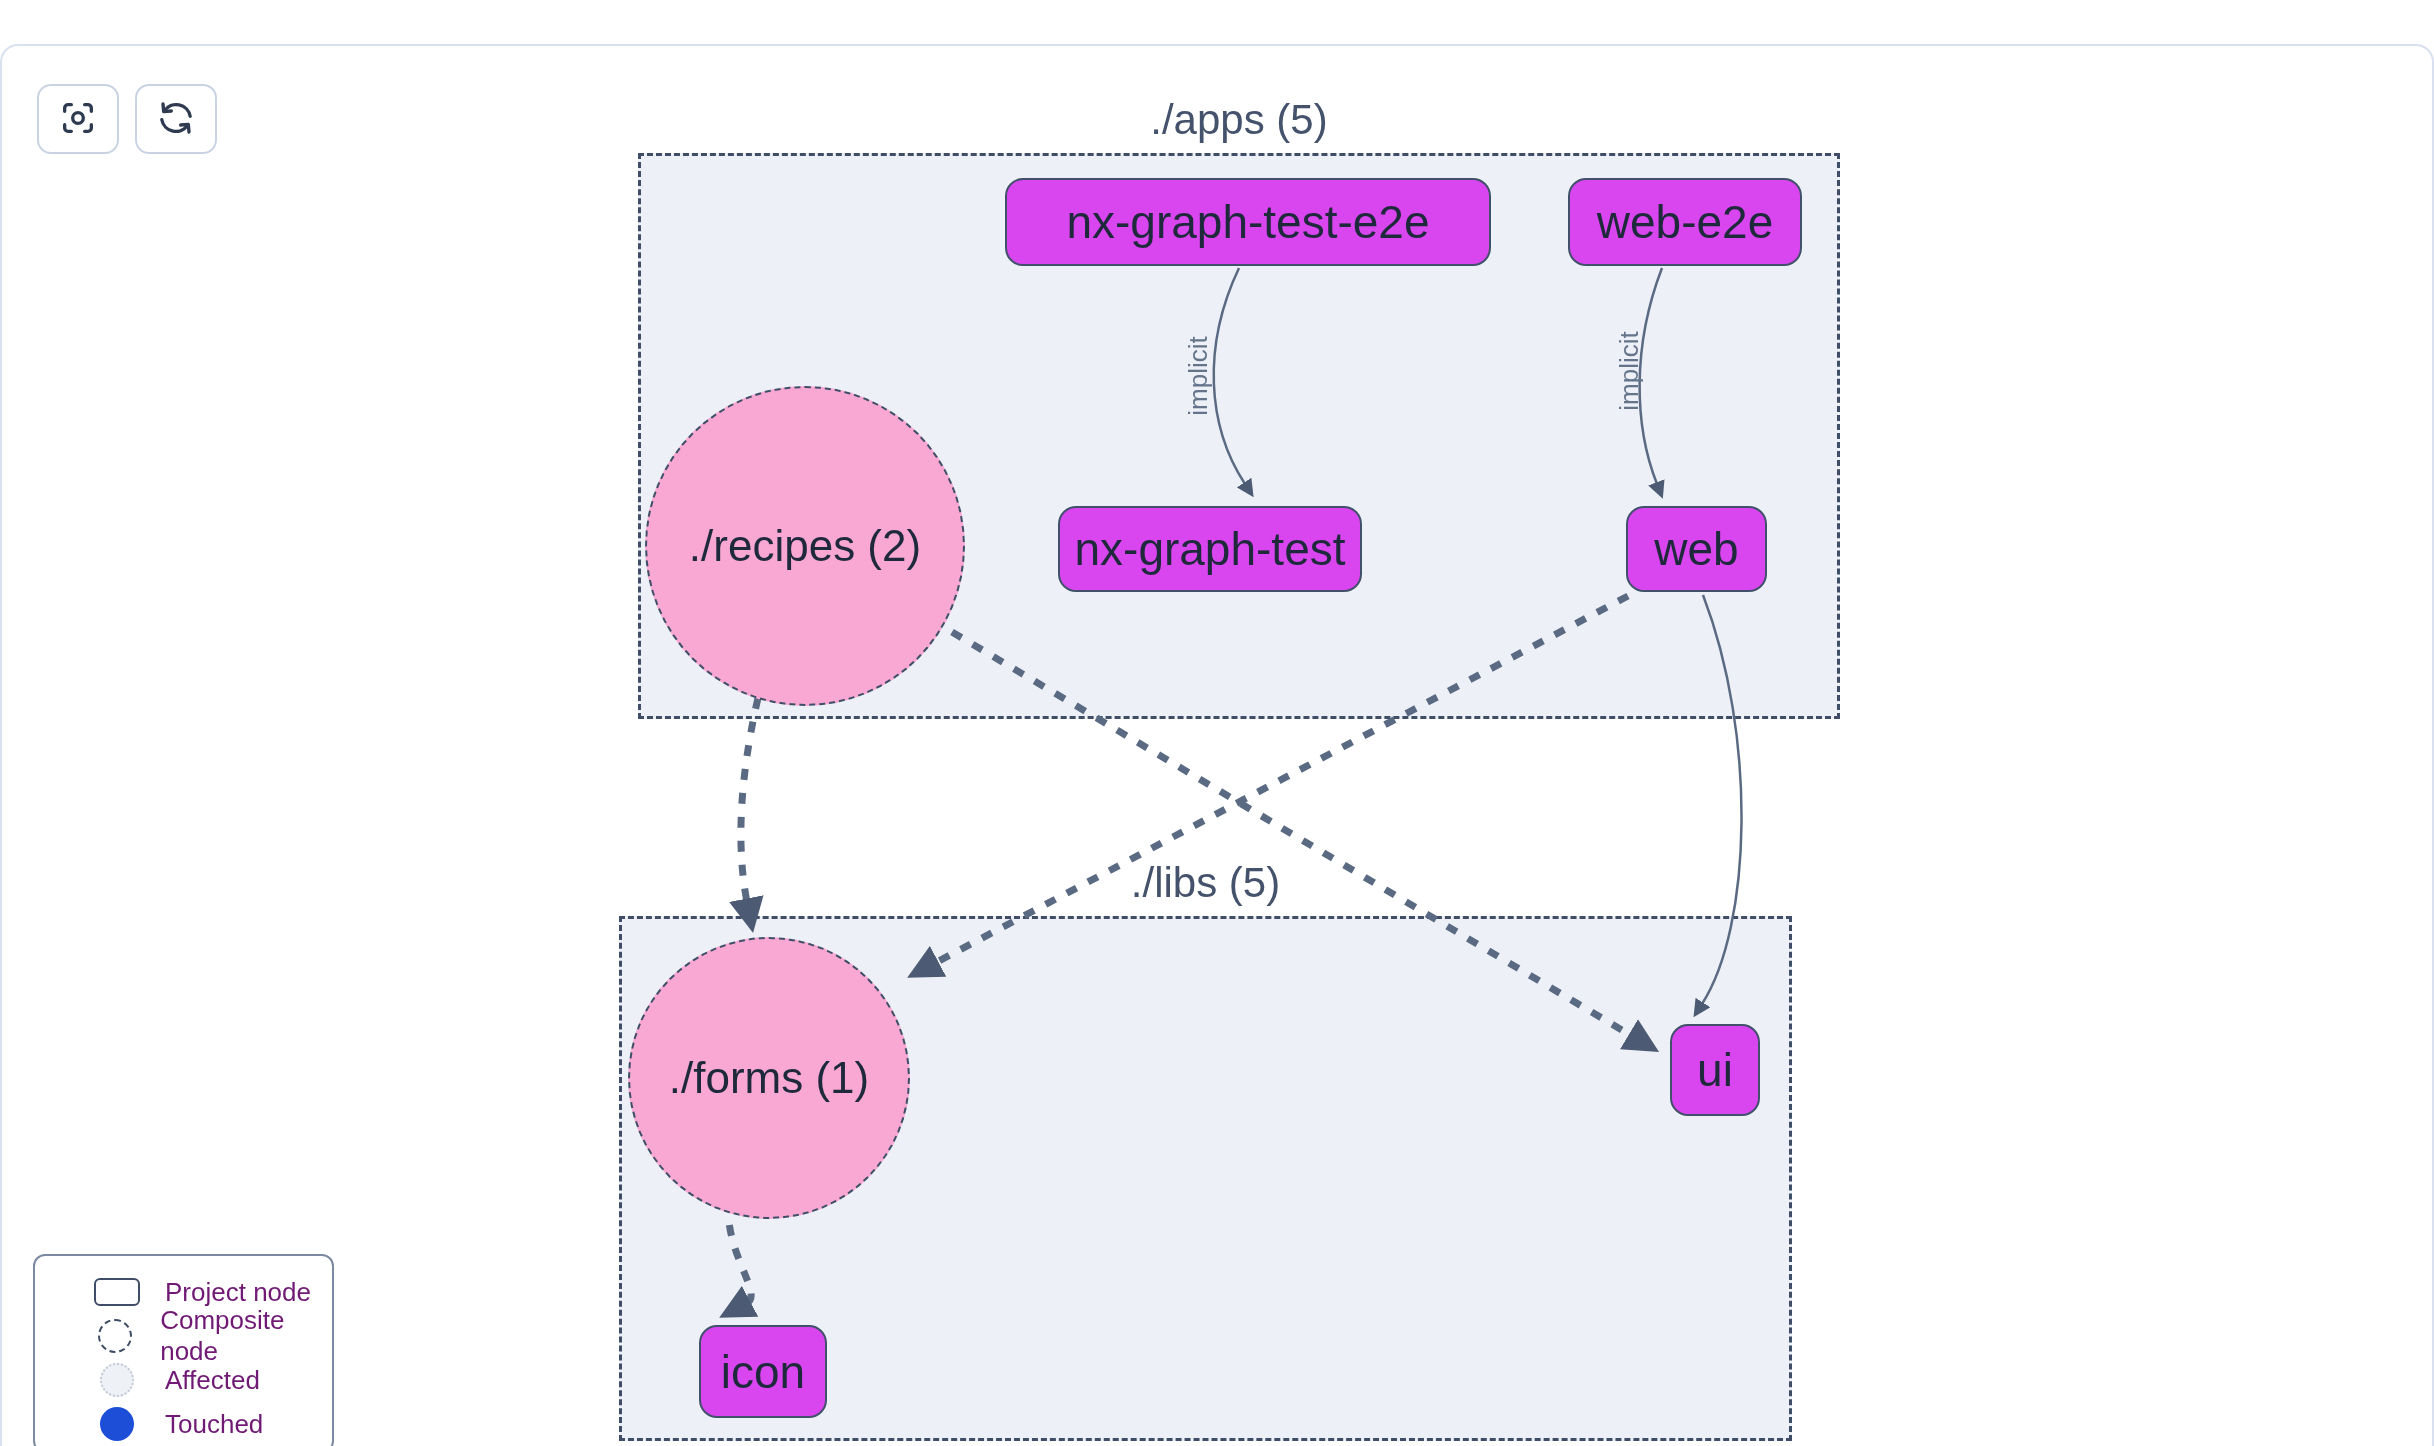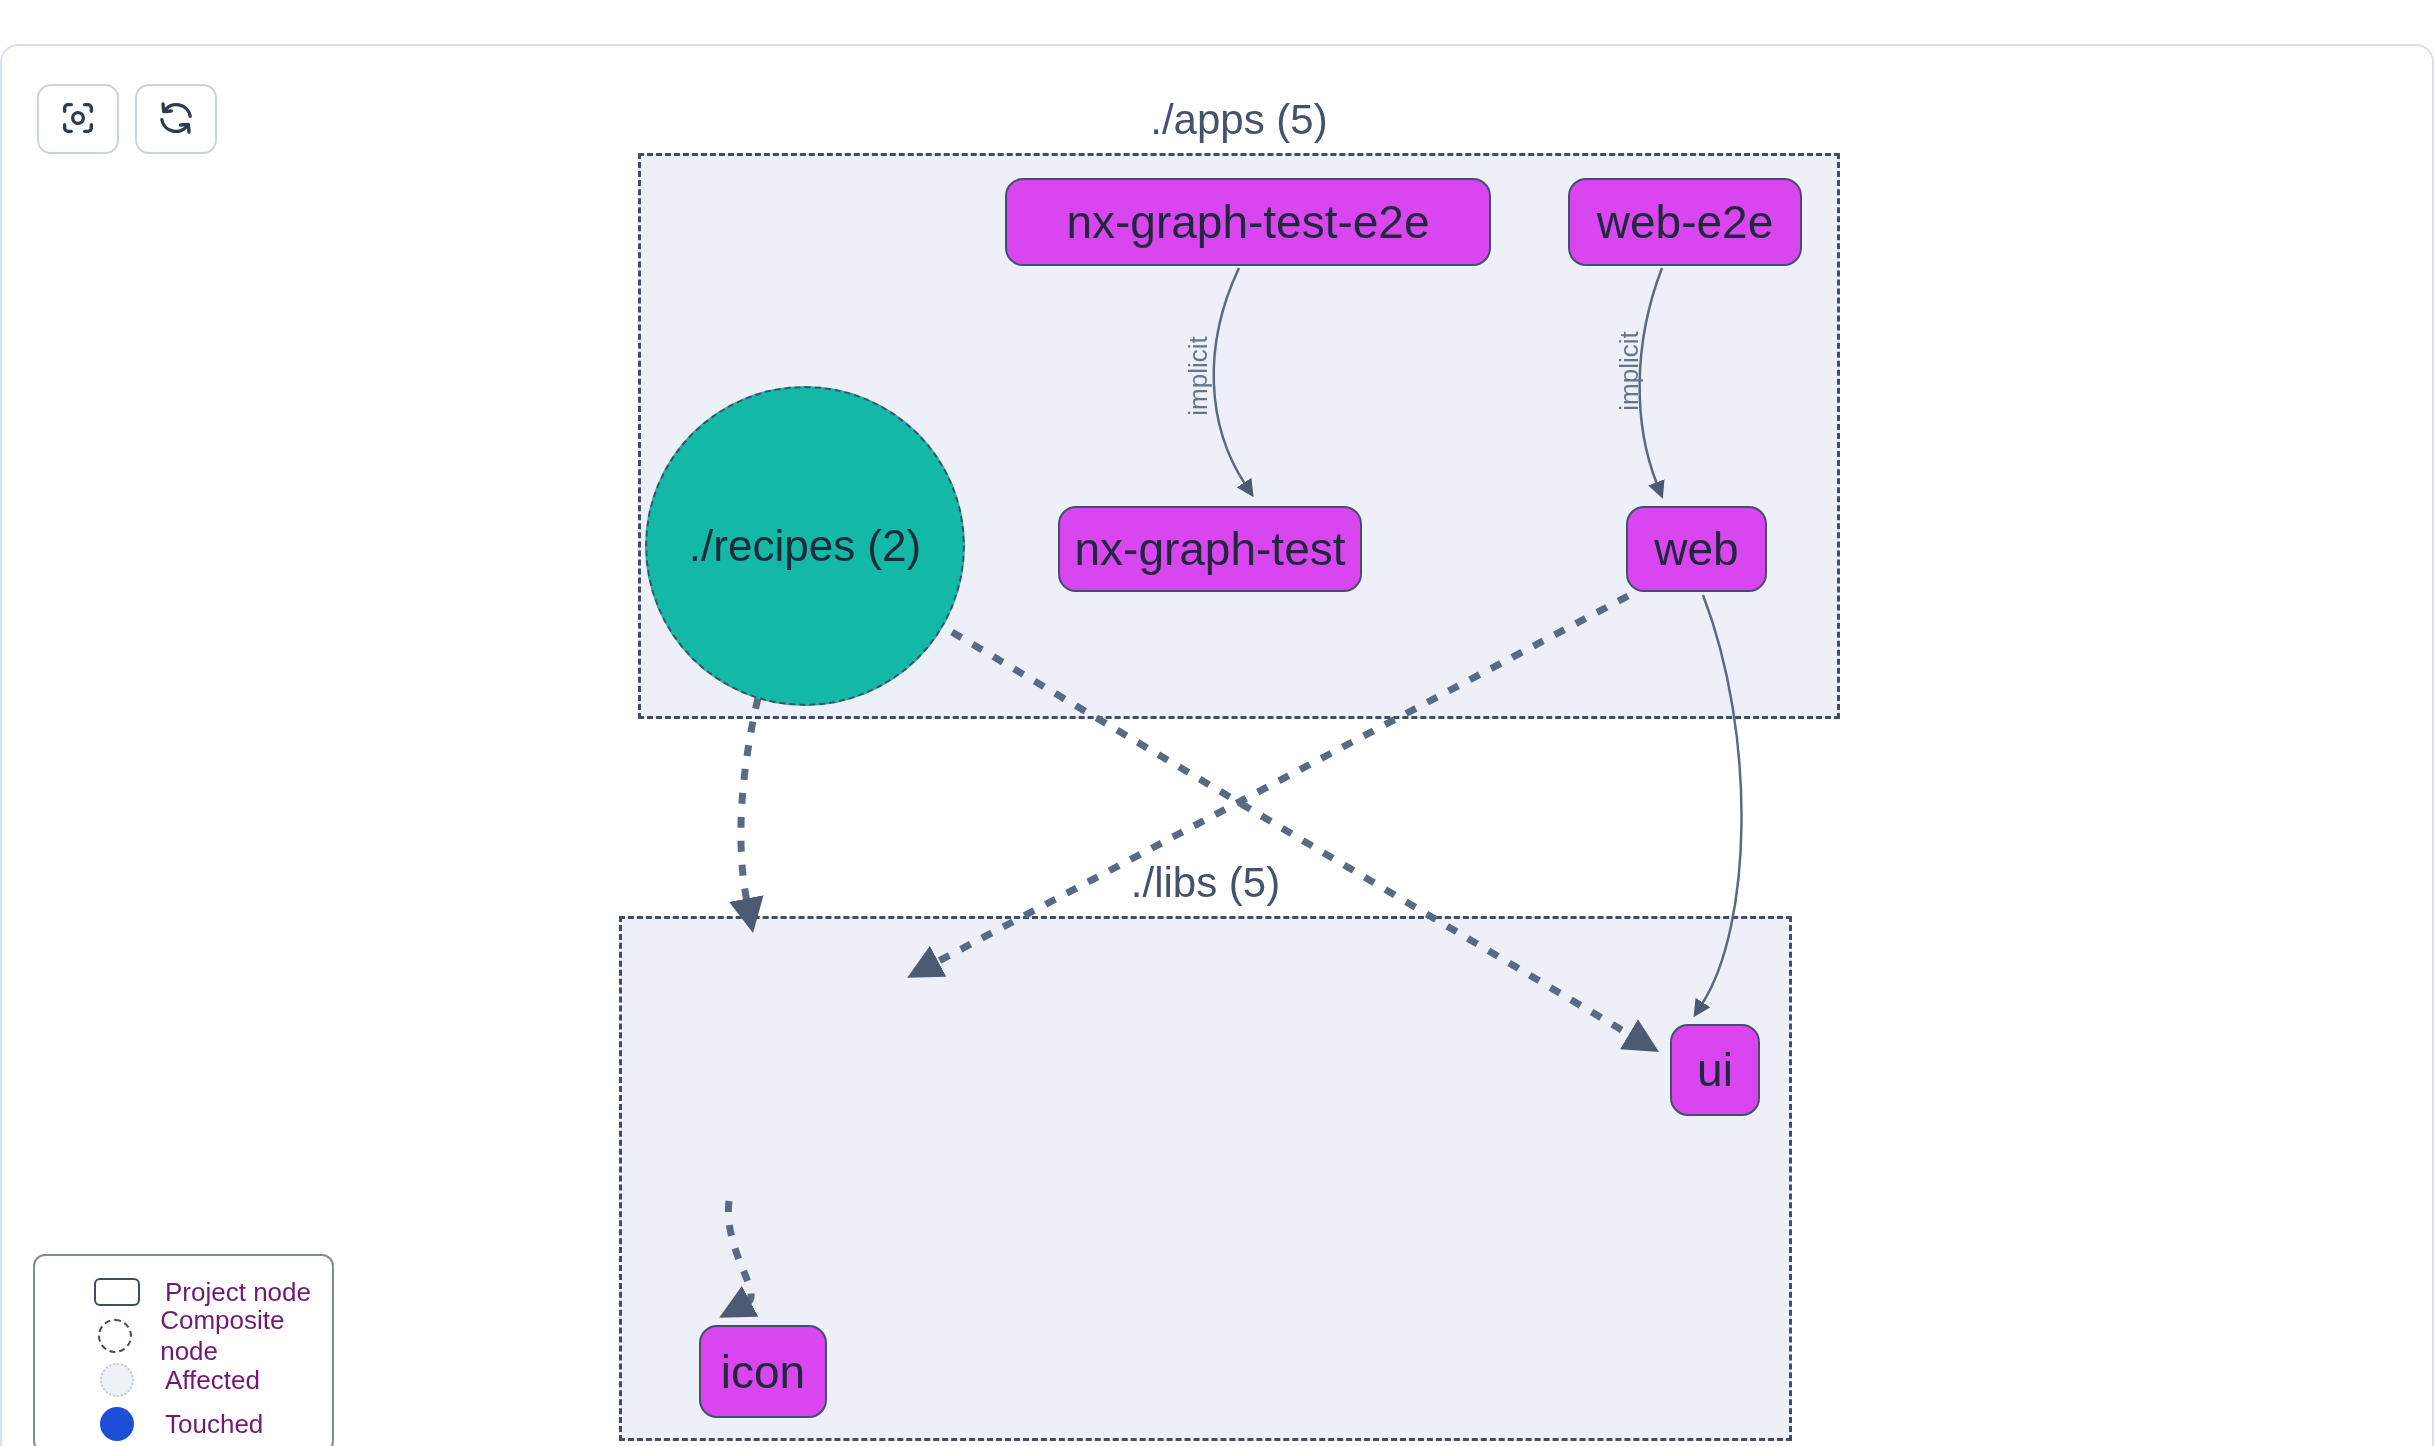--- a/index.html
+++ b/index.html
@@ -39,21 +39,21 @@
   .edge-label { font-size:26px; fill:#64748b; font-family:"Liberation Sans",sans-serif; }
   
   .pnode {
     position:absolute; z-index:3;
     background:#d946ef; border:2.5px solid #42516b; border-radius:18px;
     display:flex; align-items:center; justify-content:center;
     font-size:46px; color:#1e293b; cursor:pointer; white-space:nowrap;
   }
   .cnode {
     position:absolute; z-index:3;
-    background:#14b8a6; border:2.5px dashed #3f4d66; border-radius:50%;
+    background:#f9a8d4; border:2.5px dashed #3f4d66; border-radius:50%;
     display:flex; align-items:center; justify-content:center;
     font-size:44px; color:#1e293b; cursor:pointer; white-space:nowrap;
   }
   
   .legend {
     position:absolute; left:31px; top:1208px; width:301px; height:199px;
     background:#ffffff; border:2px solid #7b8aa0; border-radius:12px;
     z-index:6; padding:14px 0 0 0;
   }
   .legend-row { display:flex; align-items:center; height:44px; padding-left:56px; }
@@ -123,20 +123,23 @@
 
     <path class="edge-thick" d="M 727 1155 C 721 1205 762 1248 745 1257" marker-end="url(#arrowBig)"></path>
 
     <text class="edge-label" x="1205" y="330" text-anchor="middle" transform="rotate(-90 1205 330)">implicit</text>
     <text class="edge-label" x="1636" y="325" text-anchor="middle" transform="rotate(-90 1636 325)">implicit</text>
   </svg>
 
   <div class="cnode" style="left:643px; top:340px; width:320px; height:320px;">
     <span>./recipes (2)</span>
   </div>
+  <div class="cnode" style="left:626px; top:891px; width:282px; height:282px;">
+    <span>./forms (1)</span>
+  </div>
 
   <div class="pnode" style="left:1003px; top:132px; width:486px; height:88px;">
     <span>nx-graph-test-e2e</span>
   </div>
   <div class="pnode" style="left:1566px; top:132px; width:234px; height:88px;">
     <span>web-e2e</span>
   </div>
   <div class="pnode" style="left:1056px; top:460px; width:304px; height:86px;">
     <span>nx-graph-test</span>
   </div>

